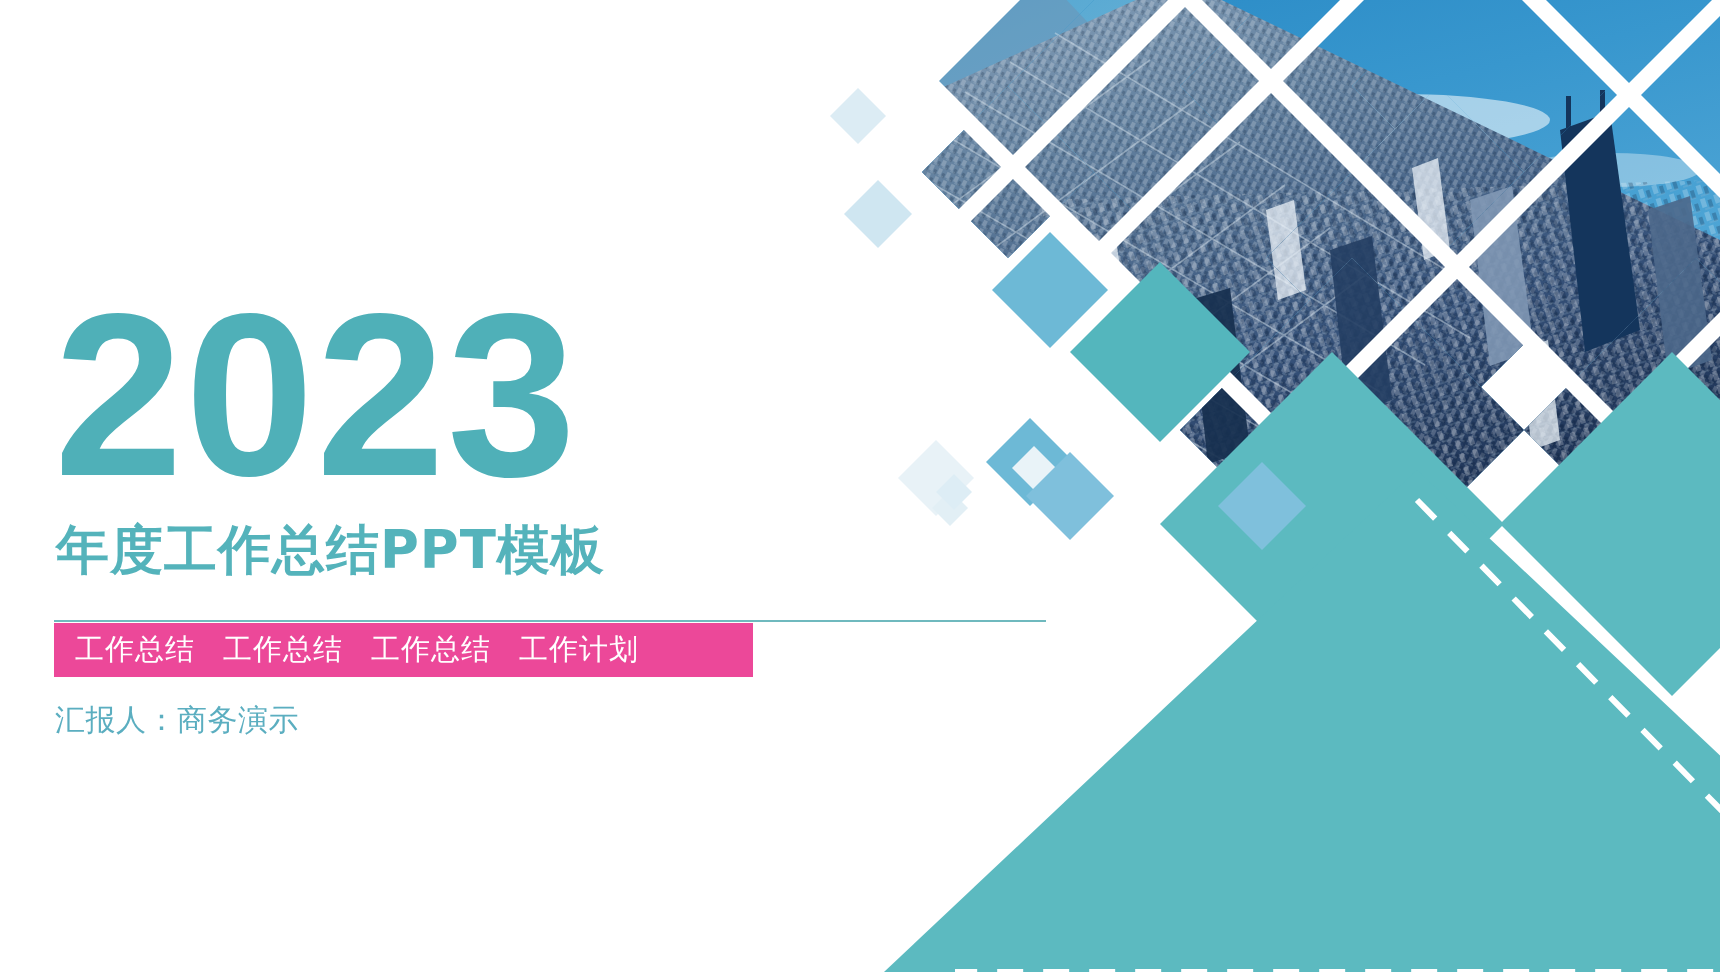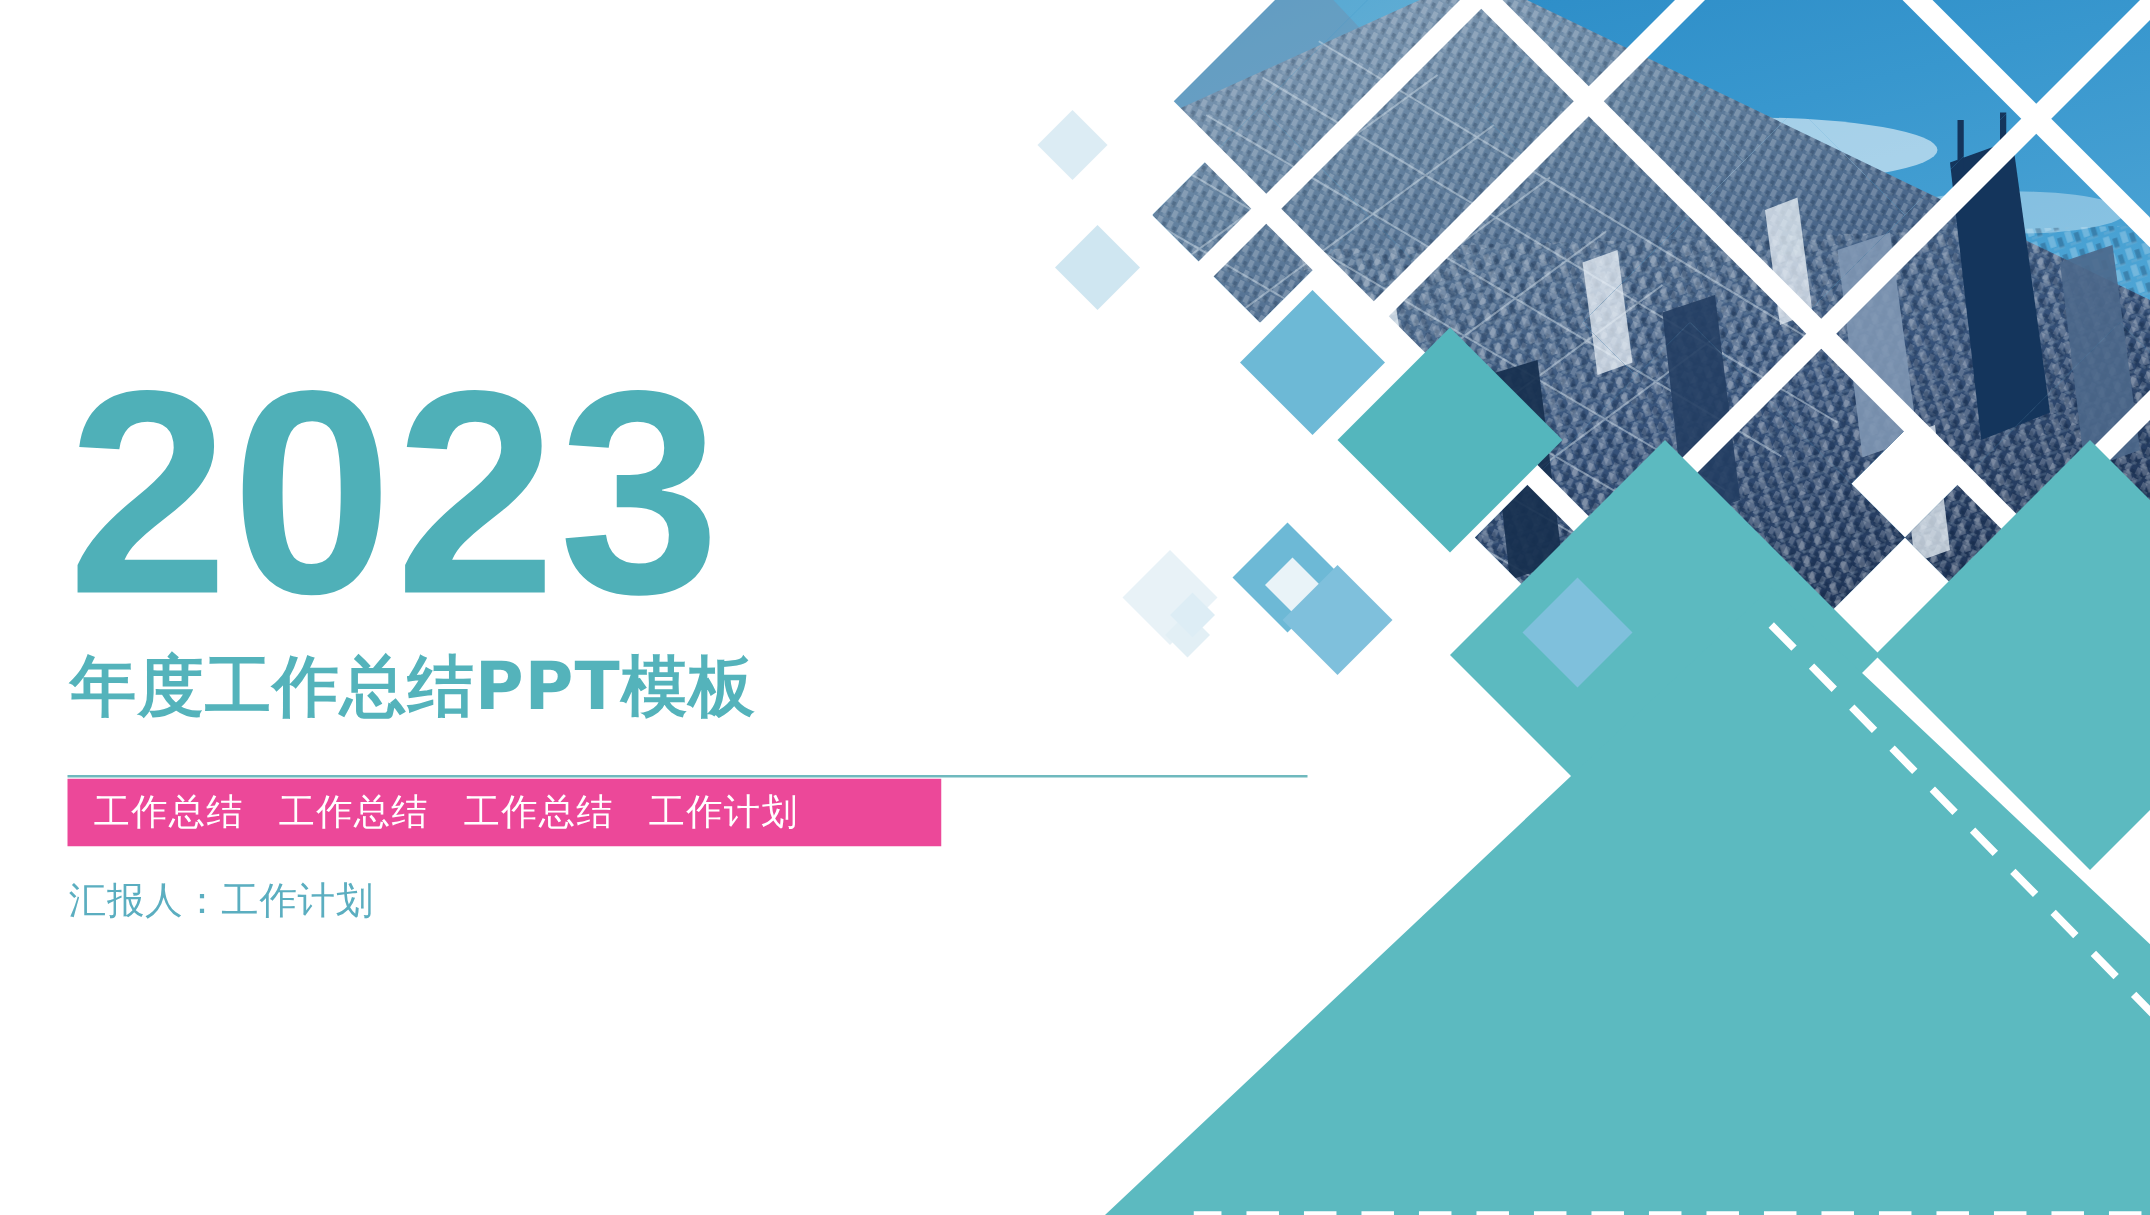--- a/index.html
+++ b/index.html
@@ -312,15 +312,15 @@
 
   <div class="rule"></div>
 
   <div class="tag-band">
     <span class="tag">工作总结</span>
     <span class="tag">工作总结</span>
     <span class="tag">工作总结</span>
     <span class="tag">工作计划</span>
   </div>
 
-  <div class="presenter">汇报人：工作计划</div>
+  <div class="presenter">汇报人：商务演示</div>
 
 </div>
 
 </body></html>

